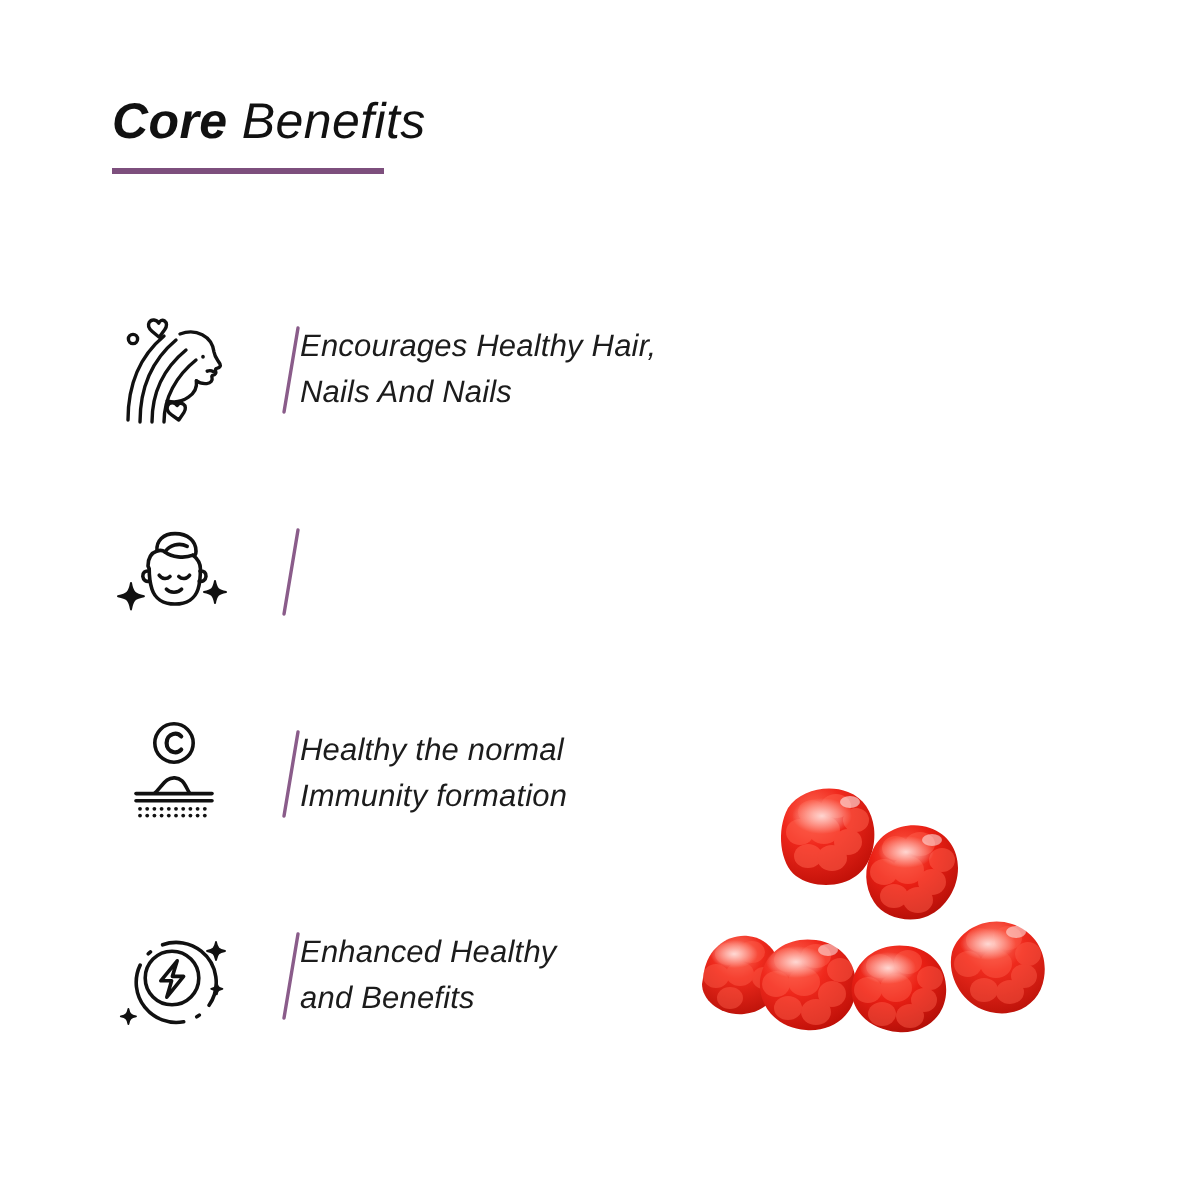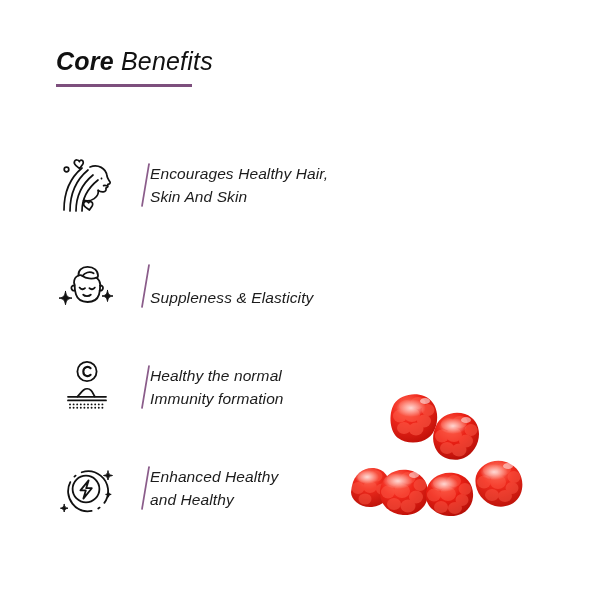--- a/index.html
+++ b/index.html
@@ -149,21 +149,21 @@
           <circle cx="10.5" cy="15.5" r="2.3"></circle>
         </svg>
       </span>
       <span class="benefit-divider">
         <svg width="12" height="44" viewBox="0 0 12 44" xmlns="http://www.w3.org/2000/svg">
           <line x1="9" y1="1" x2="2" y2="43" stroke="#8a5c8a" stroke-width="1.7" stroke-linecap="round"></line>
         </svg>
       </span>
       <span class="benefit-text">
         <span>Encourages Healthy Hair,</span><br>
-        <span>Skin And Skin</span>
+        <span>Nails And Nails</span>
       </span>
     </div>
 
     <div class="benefit-row">
       <span class="benefit-icon">
         <svg viewBox="0 0 62 62" fill="none" xmlns="http://www.w3.org/2000/svg" stroke="#111111" stroke-width="1.8" stroke-linecap="round" stroke-linejoin="round">
 
           <path d="M18 28 C18 24 19.5 21.5 22.5 20.5 C24 20 25.5 20.2 26.5 21
                    C30 23.6 36 24.4 40.5 22.6
                    C43 24.6 44.2 26.6 44.2 29.4
@@ -191,21 +191,20 @@
                    C50.8 42.6 49.9 41.7 46 41 C49.9 40.3 50.8 39.4 51.5 35.5 Z" fill="#111111" stroke-width="1"></path>
         </svg>
       </span>
       <span class="benefit-divider">
         <svg width="12" height="44" viewBox="0 0 12 44" xmlns="http://www.w3.org/2000/svg">
           <line x1="9" y1="1" x2="2" y2="43" stroke="#8a5c8a" stroke-width="1.7" stroke-linecap="round"></line>
         </svg>
       </span>
       <span class="benefit-text">
         <br>
-        <span>Suppleness &amp; Elasticity</span>
       </span>
     </div>
 
     <div class="benefit-row">
       <span class="benefit-icon">
         <svg viewBox="0 0 62 62" fill="none" xmlns="http://www.w3.org/2000/svg" stroke="#111111" stroke-width="1.8" stroke-linecap="round" stroke-linejoin="round">
 
           <circle cx="31" cy="15.5" r="9.6"></circle>
           <path d="M34.6 12.2 C33.6 11.1 32.1 10.6 30.6 11 C28.6 11.5 27.3 13.3 27.3 15.5
                    C27.3 17.7 28.6 19.5 30.6 20 C32.1 20.4 33.6 19.9 34.6 18.8" stroke-width="2.1"></path>
@@ -272,21 +271,21 @@
                    C7.7 52.4 7 51.7 4.4 51.2 C7 50.7 7.7 50 8.2 47.4 Z" fill="#111111" stroke-width="0.9"></path>
         </svg>
       </span>
       <span class="benefit-divider">
         <svg width="12" height="44" viewBox="0 0 12 44" xmlns="http://www.w3.org/2000/svg">
           <line x1="9" y1="1" x2="2" y2="43" stroke="#8a5c8a" stroke-width="1.7" stroke-linecap="round"></line>
         </svg>
       </span>
       <span class="benefit-text">
         <span>Enhanced Healthy</span><br>
-        <span>and Healthy</span>
+        <span>and Benefits</span>
       </span>
     </div>
 
   </div>
 
   <div class="gummies">
     <svg viewBox="0 0 248 148" xmlns="http://www.w3.org/2000/svg">
       <defs>
         <radialGradient id="gA" cx="35%" cy="25%" r="80%">
           <stop offset="0%" stop-color="#ff6a56"></stop>

